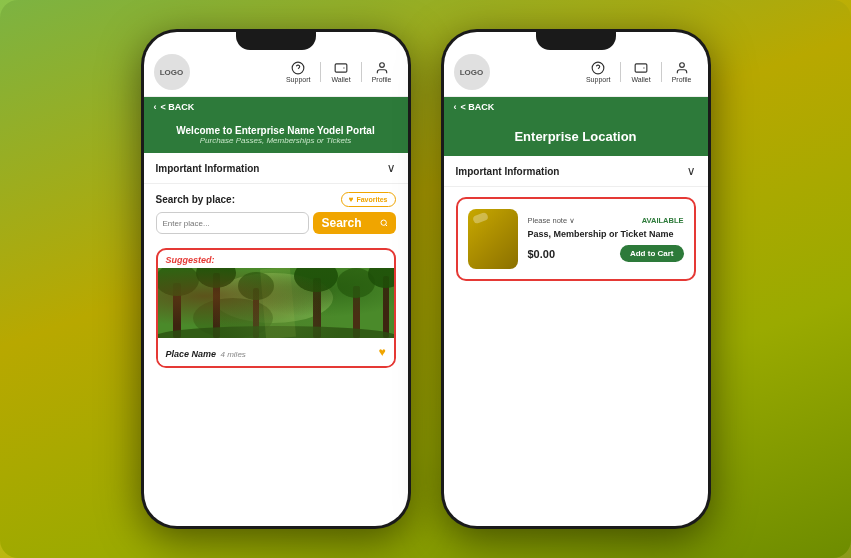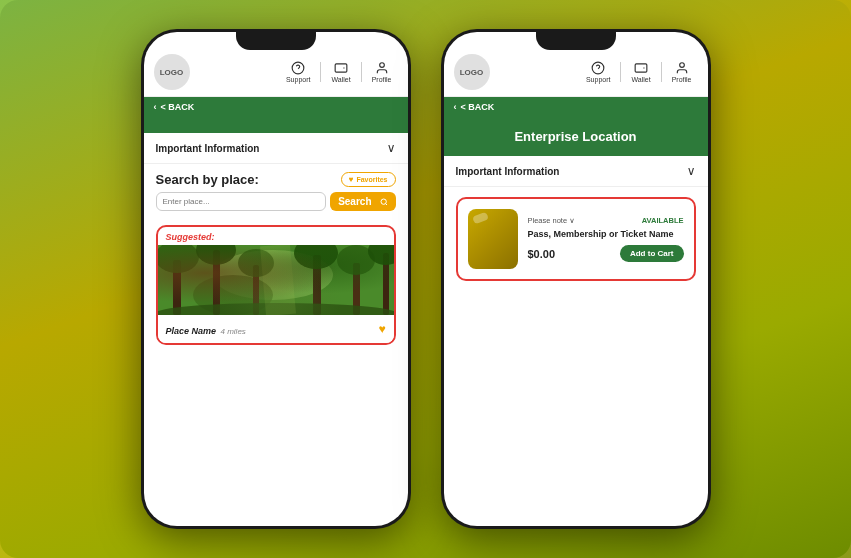--- a/index.html
+++ b/index.html
@@ -176,21 +176,21 @@
     }
 
     .search-label-row {
       display: flex;
       align-items: center;
       justify-content: space-between;
       margin-bottom: 5px;
     }
 
     .search-label {
-      font-size: 13px;
+      font-size: 10px;
       font-weight: 600;
       color: #222;
     }
 
     .favorites-btn {
       background: #fff;
       border: 1.5px solid #f0a500;
       border-radius: 12px;
       padding: 2px 7px;
       font-size: 7px;
@@ -217,27 +217,27 @@
       font-size: 8px;
       color: #999;
       background: #fff;
     }
 
     .search-btn {
       background: #f0a500;
       border: none;
       border-radius: 6px;
       padding: 4px 8px;
-      font-size: 10px;
+      font-size: 12px;
       font-weight: bold;
       color: #fff;
       cursor: pointer;
       display: flex;
       align-items: center;
-      gap: 8px;
+      gap: 18px;
     }
 
     
     .suggested-section {
       padding: 6px 12px;
       flex: 1;
     }
 
     .suggested-box {
       border: 2px solid #e53935;
@@ -438,20 +438,22 @@
           </div>
         </div>
       </div>
 
       <div class="back-bar">
         <span class="back-arrow">‹</span>
         <span>&lt; BACK</span>
       </div>
 
       <div class="welcome-banner">
+        <div class="welcome-title">Welcome to Enterprise Name Yodel Portal</div>
+        <div class="welcome-subtitle">Purchase Passes, Memberships or Tickets</div>
       </div>
 
       <div class="section-header">
         <span class="section-title">Important Information</span>
         <span class="chevron-down">∨</span>
       </div>
 
       <div class="search-area">
         <div class="search-label-row">
           <span class="search-label">Search by place:</span>

